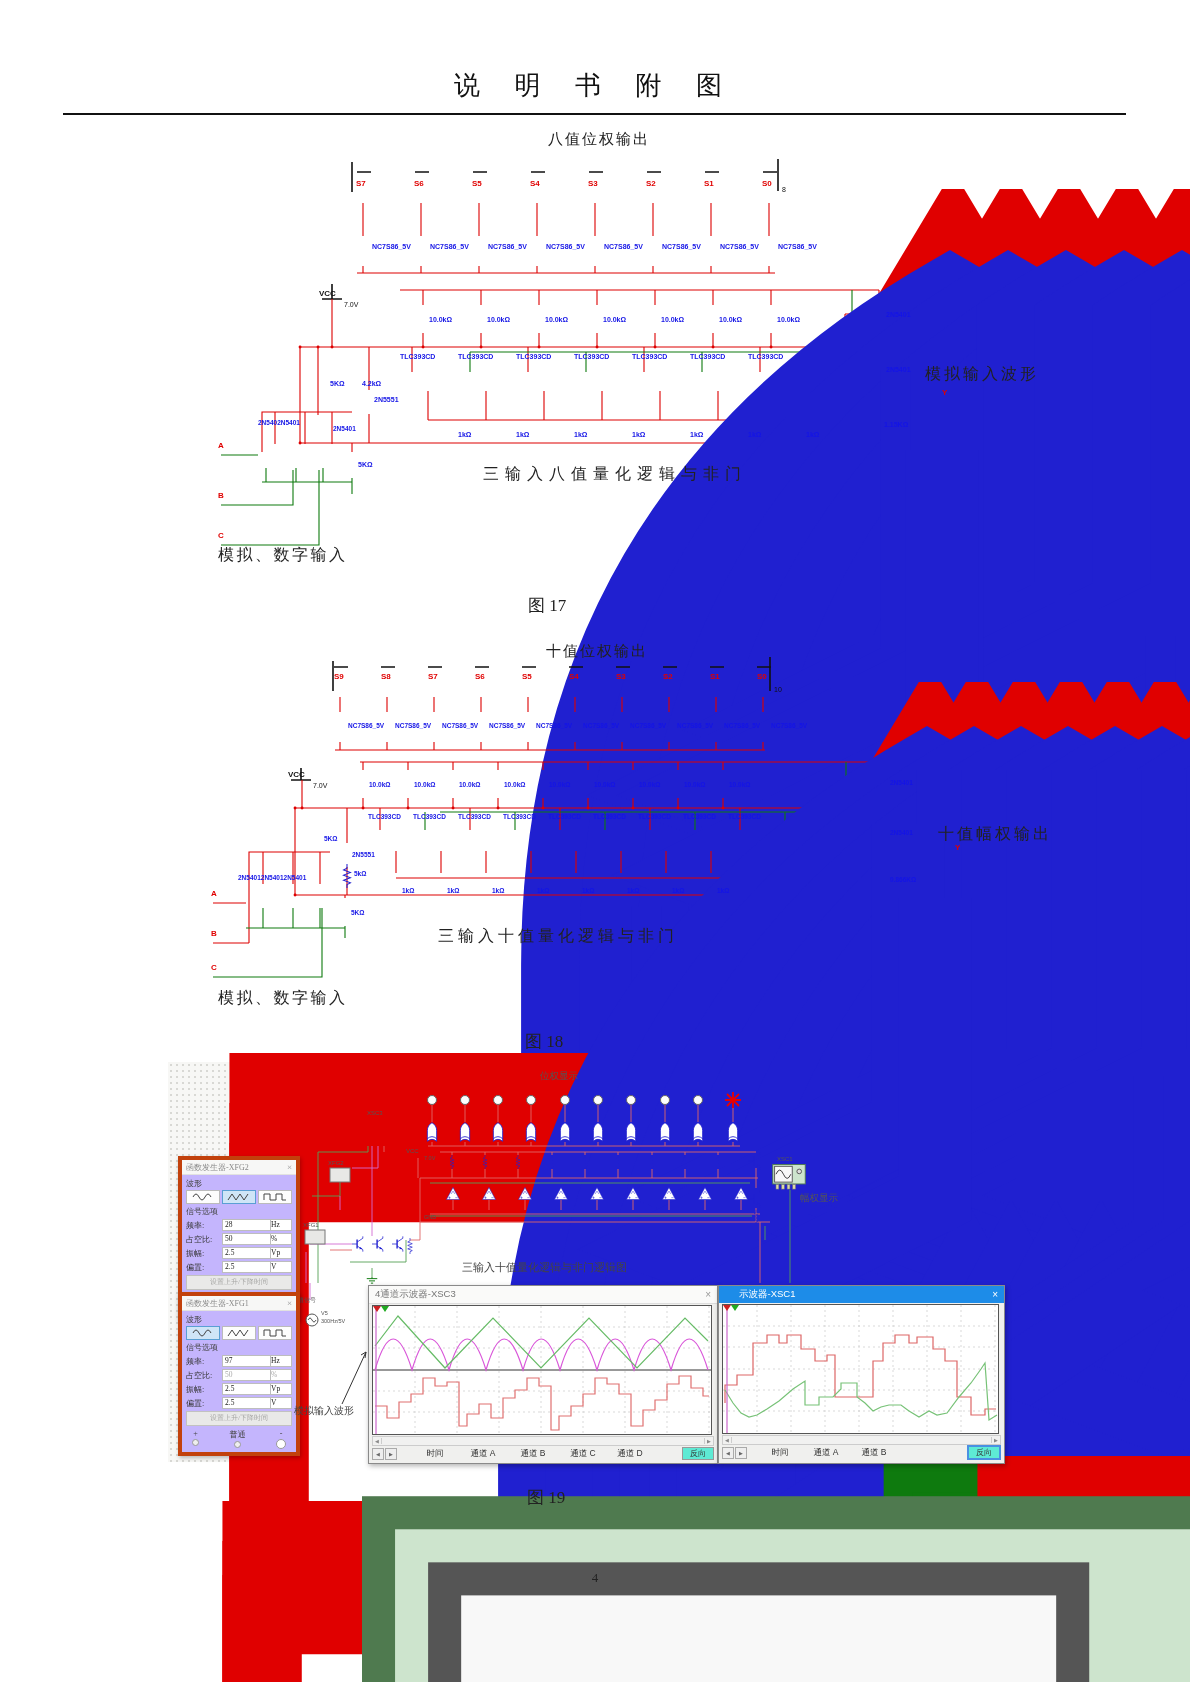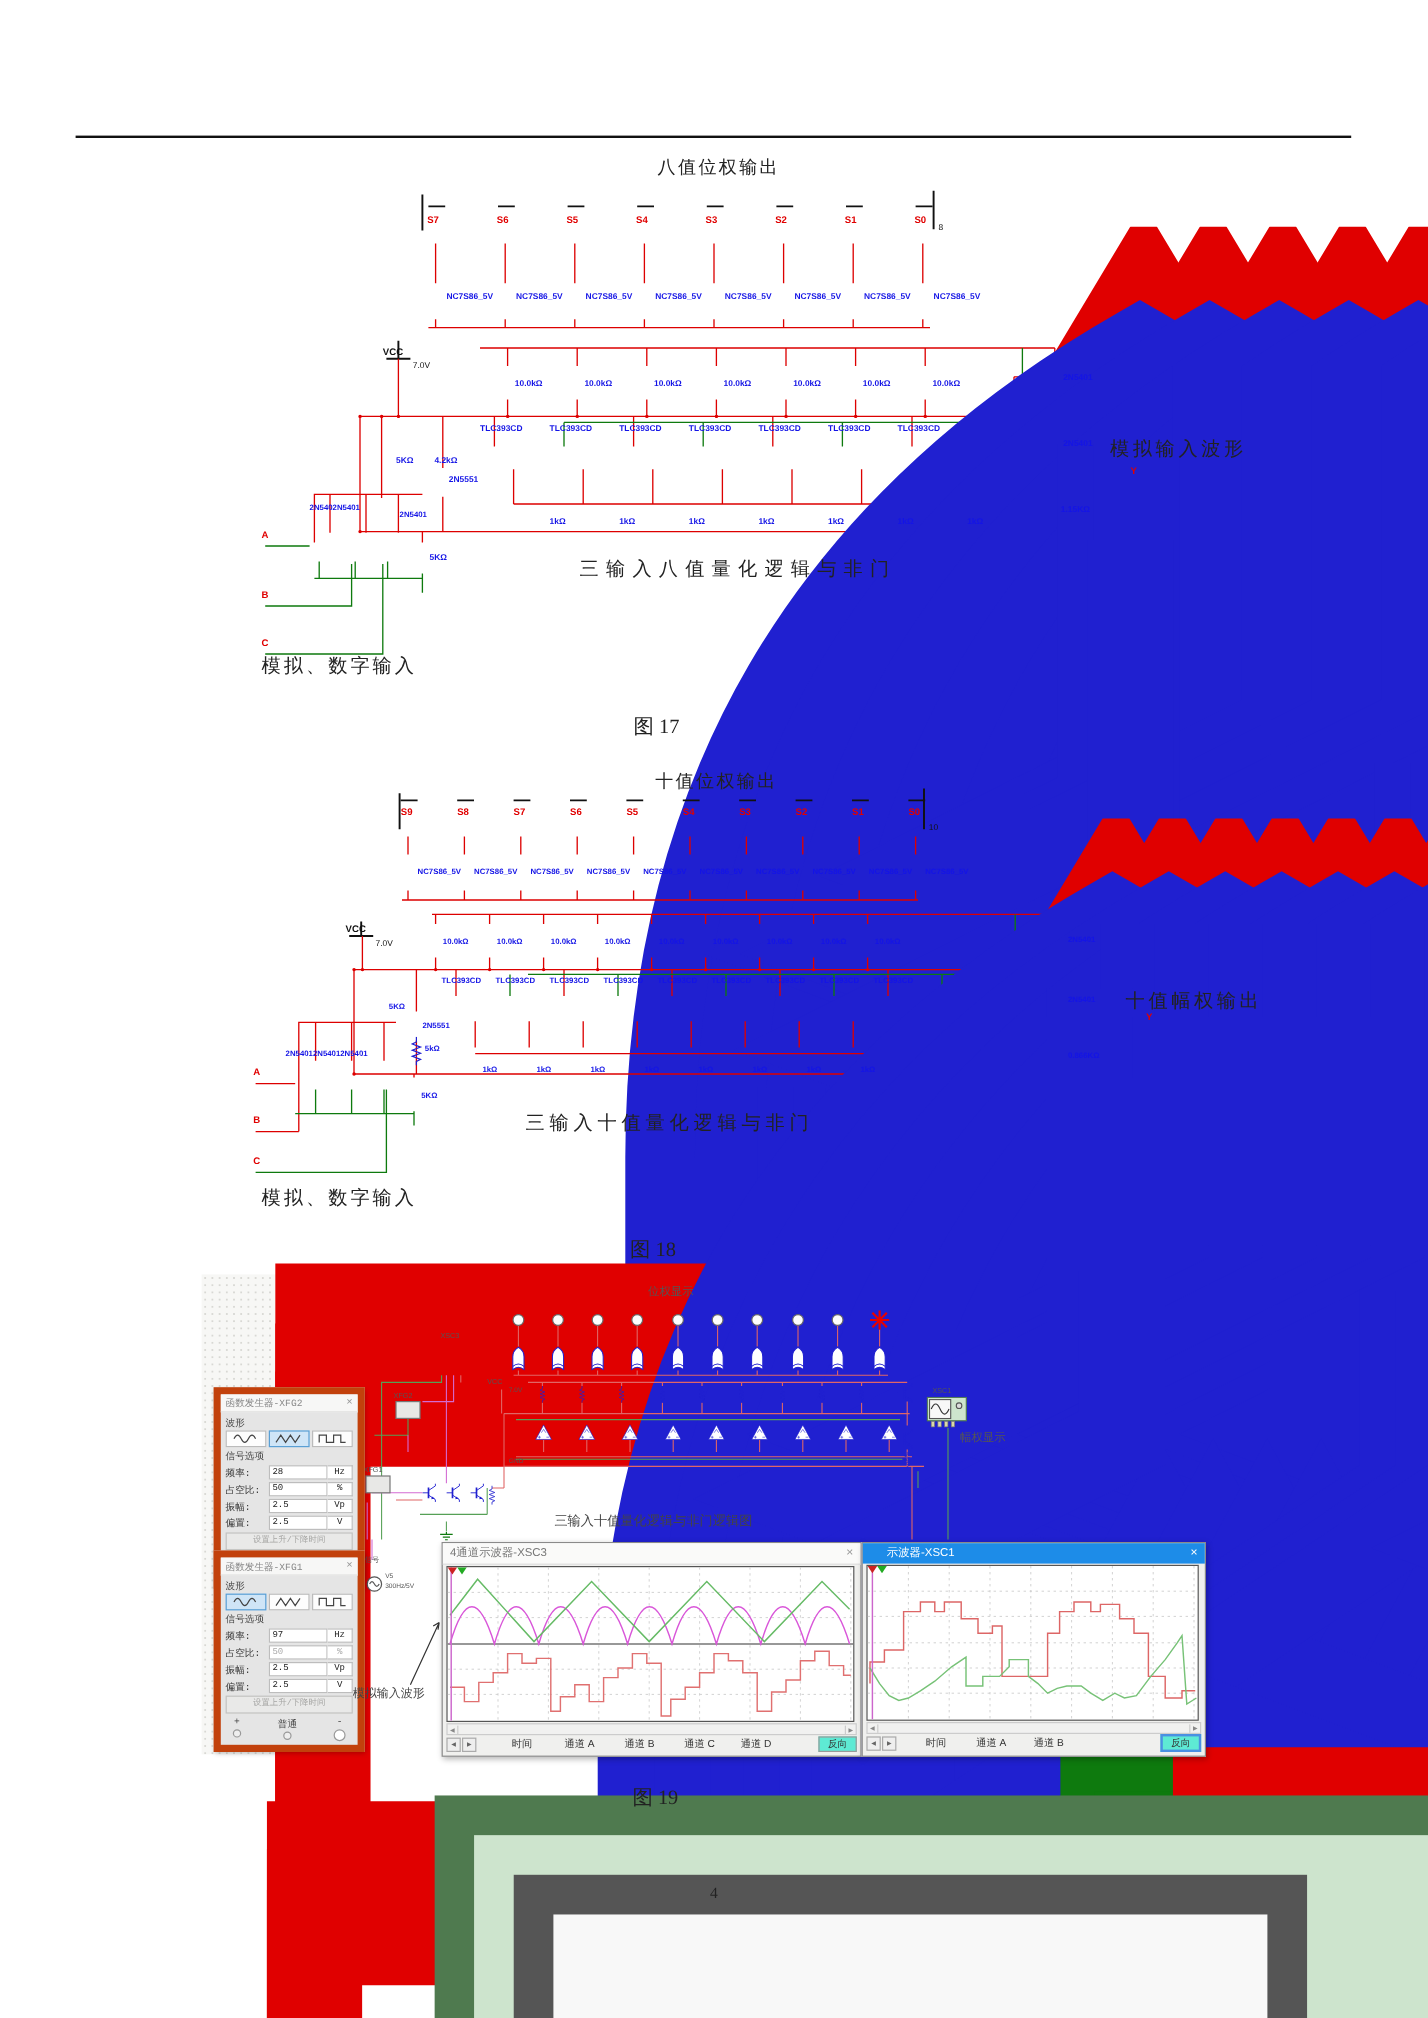--- a/index.html
+++ b/index.html
@@ -23,37 +23,37 @@
   .t6{font:6px "Liberation Sans",sans-serif;fill:#555;}
   .t55{font:5.5px "Liberation Sans",sans-serif;fill:#555;}
   .wr{stroke:#dd0000;stroke-width:1.1;fill:none;}
   .wg{stroke:#0e7a0e;stroke-width:1.1;fill:none;}
   .wk{stroke:#111;stroke-width:1.6;fill:none;}
   .dots{stroke:#dd0000;stroke-width:2.8;stroke-linecap:round;fill:none;}
   .wr2{stroke:#e06666;stroke-width:0.9;fill:none;}
   .wg2{stroke:#56a056;stroke-width:0.9;fill:none;}
   .wm2{stroke:#d36bd3;stroke-width:0.9;fill:none;}
   
-  .fg-dialog{position:absolute;width:114px;background:#e5e5e5;border:6px solid #c2410c;
-    box-shadow:1px 2px 4px rgba(0,0,0,.25);z-index:3;font-family:Liberation Mono, monospace;}
+  .fg-dialog{position:absolute;width:114px;background:#c4b5fd;border:4px solid #c2410c;
+    box-shadow:1px 2px 4px rgba(0,0,0,.25);z-index:3;font-family:Liberation Serif, serif;}
   .fg-title{height:14px;display:flex;align-items:center;justify-content:space-between;
     padding:0 4px;font-size:8px;color:#888;background:#f7f7f6;border-bottom:1px solid #e2e2e0;}
   .fg-close{color:#999;font-size:9px;line-height:9px;}
   .fg-body{padding:2px 4px 3px 4px;}
   .fg-sec{font-size:8px;color:#444;margin:1px 0;}
   .wavebtns{display:flex;gap:2px;margin:1px 0 2px 0;}
   .wavebtn{flex:1;height:12px;background:#fdfdfd;border:1px solid #bbb;display:flex;
     align-items:center;justify-content:center;}
   .wavebtn.sel{background:#cfe5f7;border:1px solid #5a9fd4;}
   .fg-row{display:flex;margin:2px 0;height:12px;align-items:center;}
   .fg-lab{width:36px;font-size:8px;color:#333;}
   .fg-val{flex:1;height:10px;background:#fff;border:1px solid #bdbdbd;font-size:7.5px;
     color:#222;padding:0 2px;line-height:10px;}
   .fg-unit{width:20px;height:10px;background:#fff;border:1px solid #bdbdbd;border-left:none;
-    font-size:7.5px;color:#222;text-align:center;line-height:10px;}
+    font-size:7.5px;color:#222;line-height:10px;}
   .dim{color:#aaa !important;}
   .fg-rise{margin:2px 0;height:13px;background:#e9e9e8;border:1px solid #c2c2c0;color:#a6a6a4;
     font-size:7px;text-align:center;line-height:13px;}
   .fg-term{display:flex;justify-content:space-between;align-items:flex-start;padding:1px 6px 0 6px;}
   .term{display:flex;flex-direction:column;align-items:center;font-size:8px;color:#444;}
   .tdot{width:5px;height:5px;border:1px solid #999;border-radius:50%;background:#eee;margin-top:1px;}
   .tdot.big{width:8px;height:8px;background:#fff;}
   .win{position:absolute;background:#f0f0ee;border:1px solid #8a8a8a;z-index:3;
     font-family:"Liberation Sans",sans-serif;box-shadow:1px 2px 5px rgba(0,0,0,.3);}
   .win-title{height:17px;display:flex;align-items:center;justify-content:space-between;padding:0 6px;}
@@ -72,20 +72,21 @@
   .revbtn{border:1px solid #999;background:#5eead4;font-size:8px;color:#333;height:11px;
     line-height:11px;padding:0 7px;}
   .revbtn.blue{border:2px solid #4a90e2;}
   .spacer{flex:1;}
 </style>
 </head>
 <body>
 
 <div class="page">
 
+  <div class="doc-header">说 明 书 附 图</div>
   <div class="header-rule"></div>
   <div class="ms-bg"></div>
 
   <svg class="layer" width="1190" height="1682" viewBox="0 0 1190 1682">
     <defs>
       <symbol id="sym-xor" viewBox="0 0 16 30">
         <path d="M1,29 Q8,23 15,29 L15,13 Q15,5 8,1 Q1,5 1,13 Z" fill="#fff" stroke="#2020d0" stroke-width="1.3"></path>
         <path d="M1,25 Q8,19 15,25" fill="none" stroke="#2020d0" stroke-width="1.3"></path>
       </symbol>
       <symbol id="sym-cmp" viewBox="0 0 34 30">

